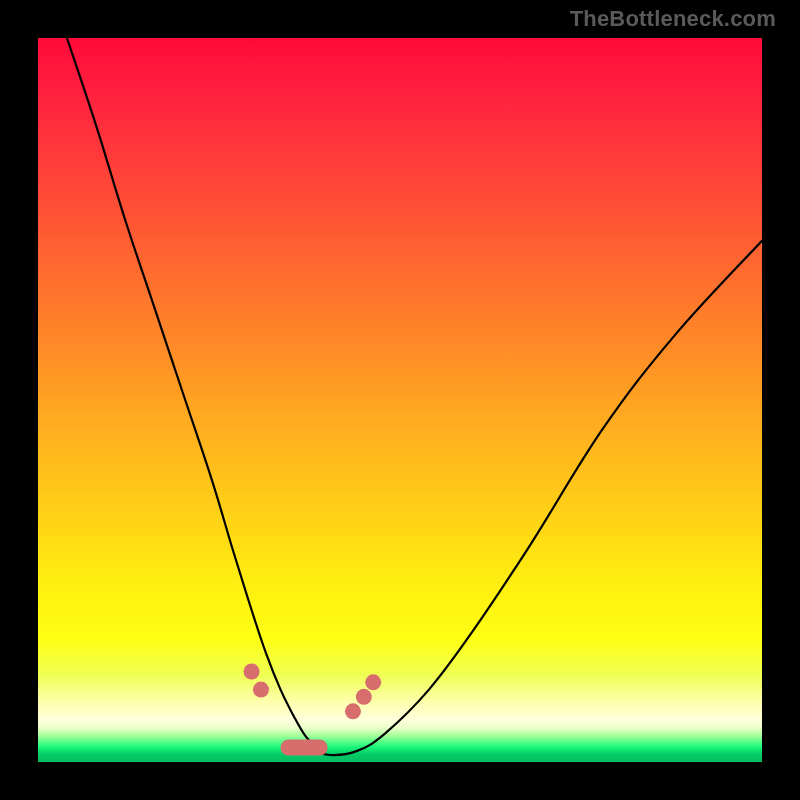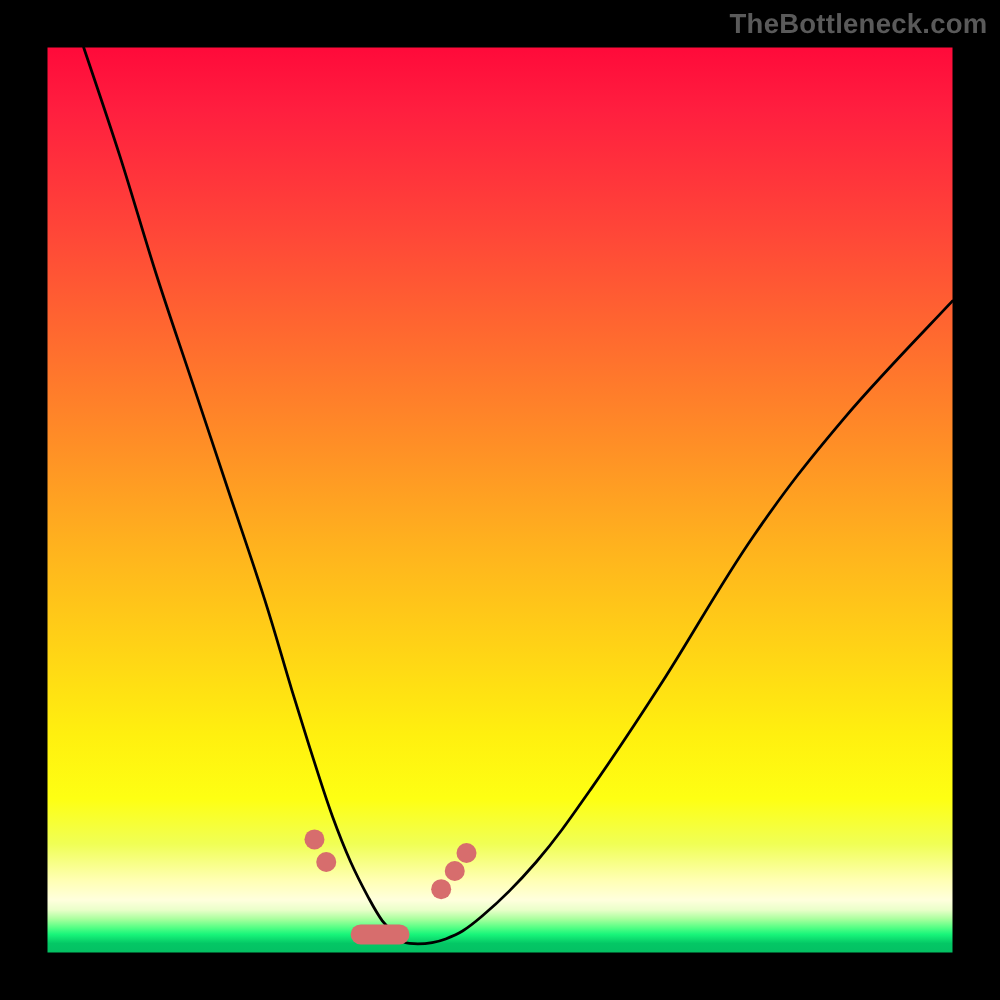--- a/index.html
+++ b/index.html
@@ -43,21 +43,21 @@
       #a9ff9e 96.3%,
       #59ff86 97.2%,
       #18f57a 98%,
       #04c765 99%,
       #04c063 100%
     );
   }
   .watermark {
     position: absolute;
     top: 6px;
-    right: 10px;
+    right: 24px;
     color: #5a5a5a;
     font-size: 22px;
     font-weight: 600;
     letter-spacing: 0.2px;
     user-select: none;
   }
   svg.curve {
     position: absolute;
     left: 0;
     top: 0;

